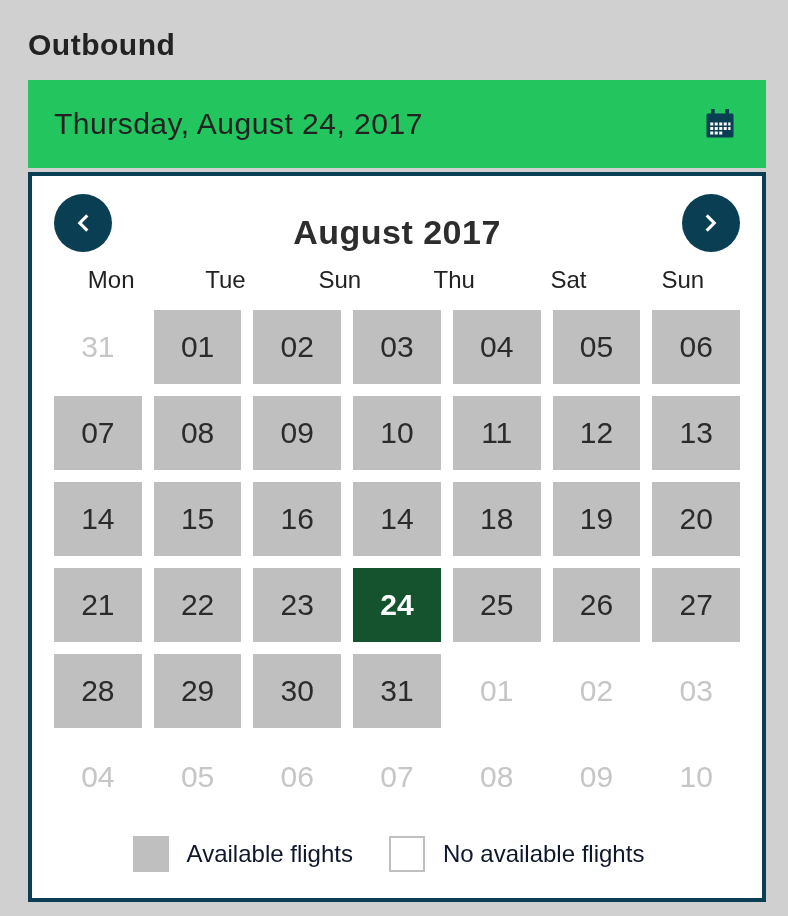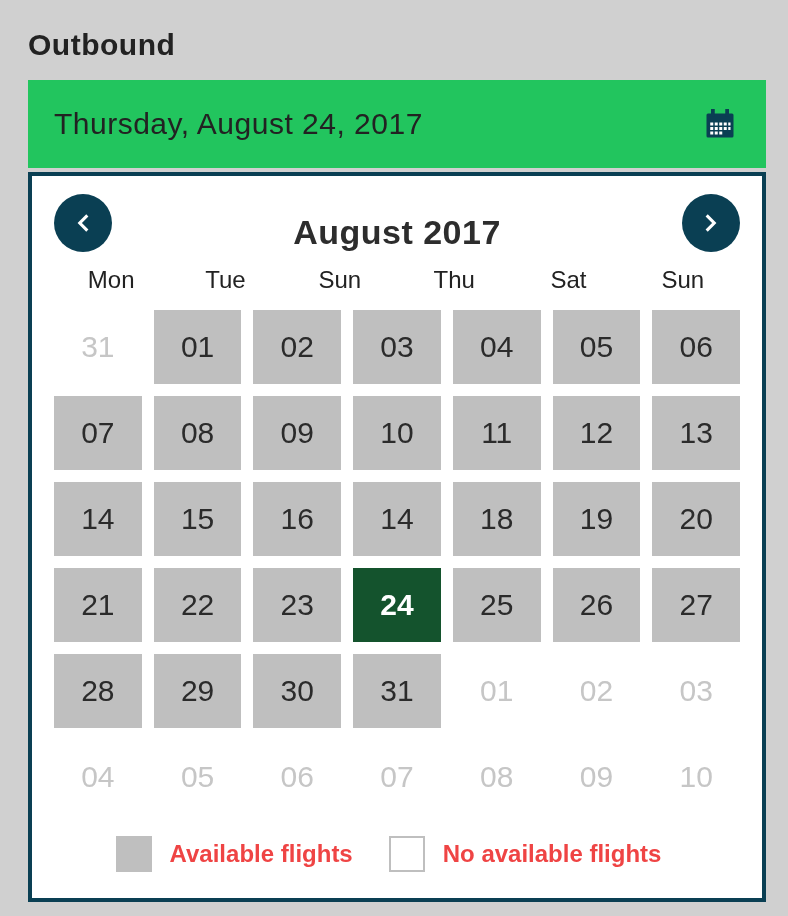--- a/index.html
+++ b/index.html
@@ -101,22 +101,22 @@
     gap: 18px;
     margin-top: 22px;
   }
   .legend-swatch {
     width: 36px; height: 36px;
   }
   .legend-swatch.avail { background: #bfbfbf; }
   .legend-swatch.none  { background: #fff; border: 2px solid #bfbfbf; }
   .legend-text {
     font-size: 24px;
-    font-weight: 700;
-    color: #ef4444;
+    font-weight: 400;
+    color: #0f172a;
     margin-right: 18px;
   }
   .legend-text:last-child { margin-right: 17px; }
 </style>
 </head>
 <body>
 
 <div class="outer">
   <div class="section-label">Outbound</div>
 

